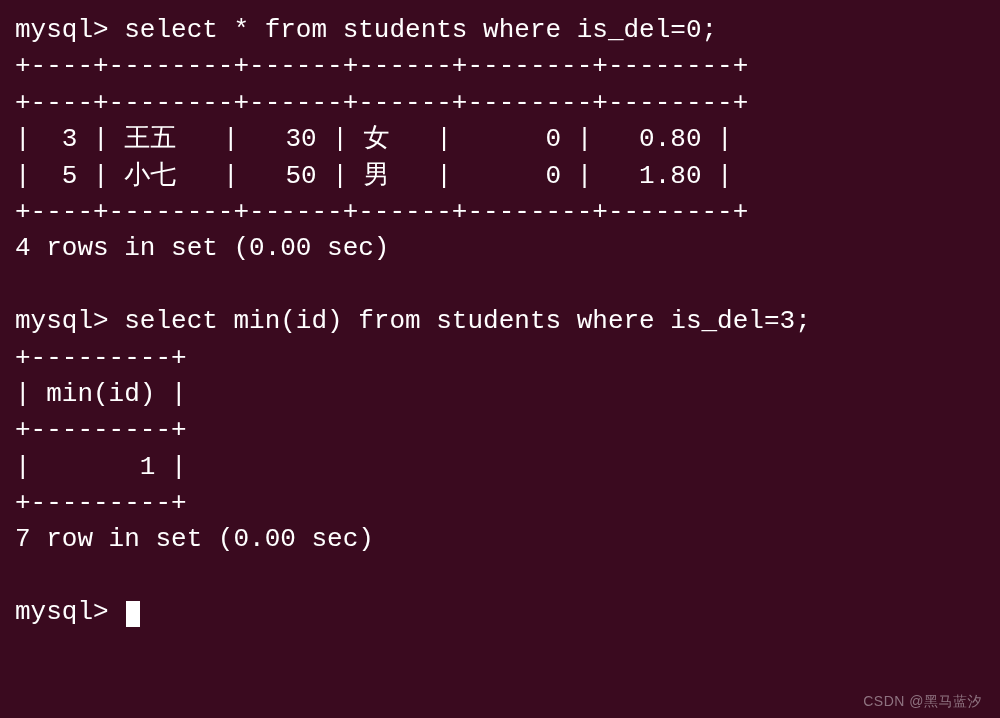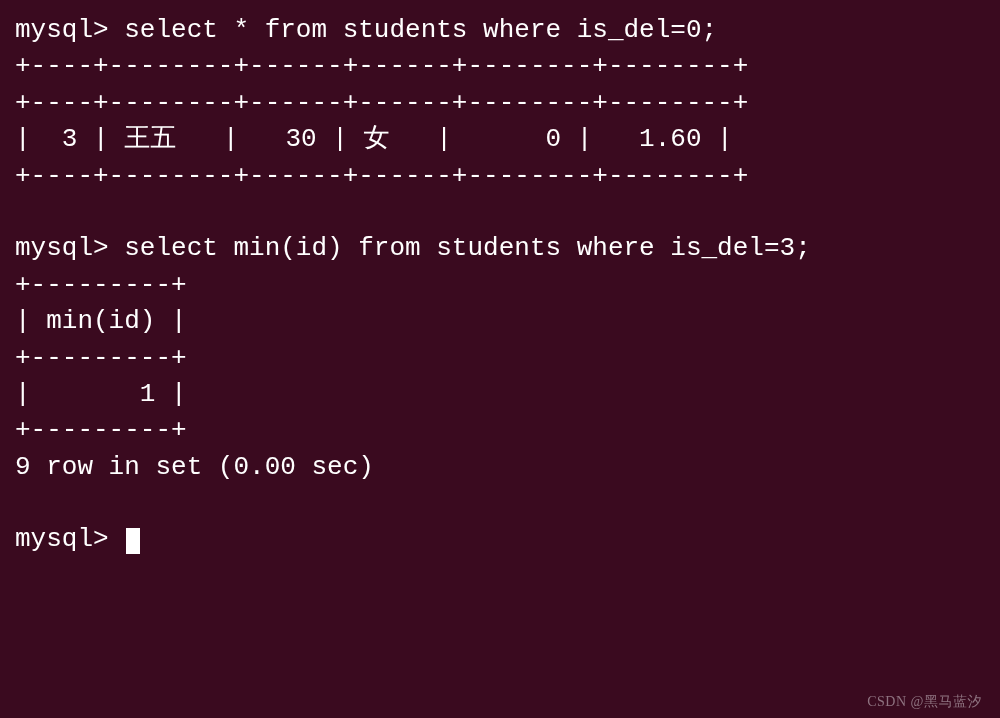--- a/index.html
+++ b/index.html
@@ -30,40 +30,42 @@
       width: 14px;
       height: 26px;
       vertical-align: text-bottom;
       margin-left: 2px;
     }
     .watermark {
       position: absolute;
       bottom: 6px;
       right: 18px;
       font-size: 14px;
-      font-family: Liberation Serif, serif;
+      font-family: Liberation Sans, sans-serif;
       color: #9d8591;
       opacity: 0.85;
       letter-spacing: 0.5px;
     }
   </style>
 </head>
 <body>
 
 <div>
   <div class="terminal-line"><span>mysql&gt; </span><span>select * from students where is_del=0;</span></div>
   <div class="terminal-line">+----+--------+------+------+--------+--------+</div>
   <div class="terminal-line">+----+--------+------+------+--------+--------+</div>
-  <div class="terminal-line">|  3 | 王五   |   30 | 女   |      0 |   1.60 |</div>
+  <div class="terminal-line">|  3 | 王五   |   30 | 女   |      0 |   0.80 |</div>
+  <div class="terminal-line">|  5 | 小七   |   50 | 男   |      0 |   1.80 |</div>
   <div class="terminal-line">+----+--------+------+------+--------+--------+</div>
+  <div class="terminal-line">4 rows in set (0.00 sec)</div>
   <div class="terminal-line"> </div>
   <div class="terminal-line"><span>mysql&gt; </span><span>select min(id) from students where is_del=3;</span></div>
   <div class="terminal-line">+---------+</div>
   <div class="terminal-line">| min(id) |</div>
   <div class="terminal-line">+---------+</div>
   <div class="terminal-line">|       1 |</div>
   <div class="terminal-line">+---------+</div>
-  <div class="terminal-line">9 row in set (0.00 sec)</div>
+  <div class="terminal-line">7 row in set (0.00 sec)</div>
   <div class="terminal-line"> </div>
   <div class="terminal-line"><span>mysql&gt; </span><span class="cursor"></span></div>
 </div>
 
 <div class="watermark">CSDN @黑马蓝汐</div>
 
 </body></html>

